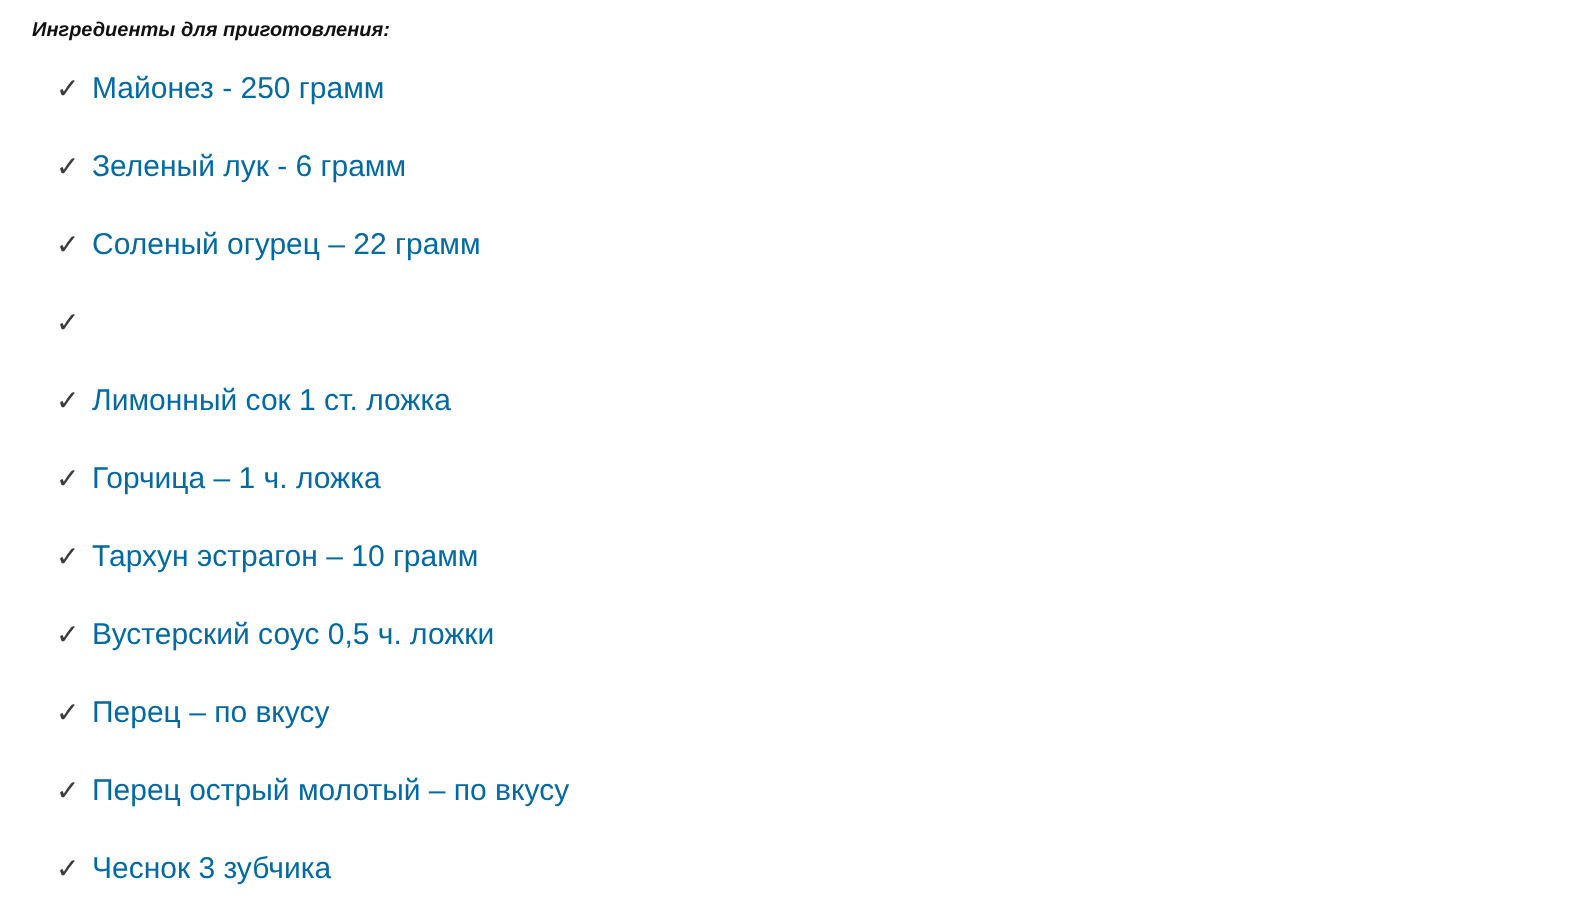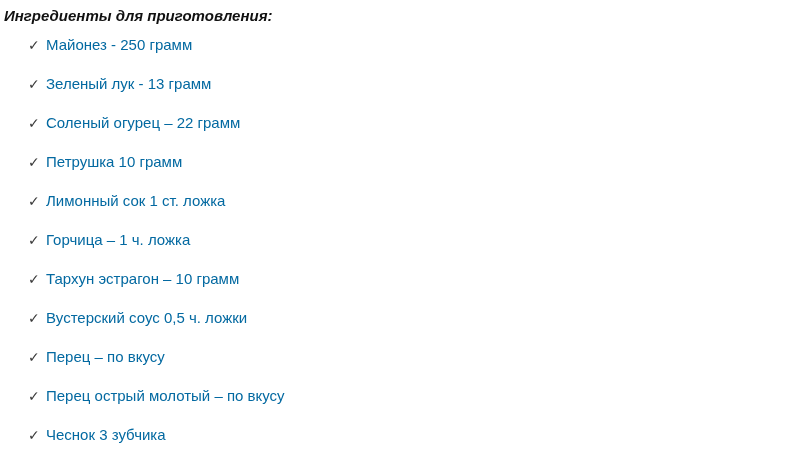--- a/index.html
+++ b/index.html
@@ -18,24 +18,24 @@
     width: 787px;
     height: 460px;
     box-sizing: border-box;
     padding: 6px 0 0 0;
     position: relative;
   }
   .heading {
     font-family: "Liberation Sans", sans-serif;
     font-weight: bold;
     font-style: italic;
-    font-size: 15px;
+    font-size: 10px;
     line-height: 20px;
     color: #111111;
-    padding-left: 4px;
+    padding-left: 16px;
     margin: 0 0 10px 0;
   }
   ul.ingredient-list {
     list-style: none;
     margin: 0;
     padding: 0;
   }
   ul.ingredient-list li {
     display: flex;
     align-items: baseline;
@@ -68,31 +68,30 @@
 
   <ul class="ingredient-list">
 
     <li>
       <span class="check-icon">✓</span>
       <span class="item-text">Майонез - 250 грамм</span>
     </li>
 
     <li>
       <span class="check-icon">✓</span>
-      <span class="item-text">Зеленый лук - 13 грамм</span>
+      <span class="item-text">Зеленый лук - 6 грамм</span>
     </li>
 
     <li>
       <span class="check-icon">✓</span>
       <span class="item-text">Соленый огурец – 22 грамм</span>
     </li>
 
     <li>
       <span class="check-icon">✓</span>
-      <span class="item-text">Петрушка 10 грамм</span>
     </li>
 
     <li>
       <span class="check-icon">✓</span>
       <span class="item-text">Лимонный сок 1 ст. ложка</span>
     </li>
 
     <li>
       <span class="check-icon">✓</span>
       <span class="item-text">Горчица – 1 ч. ложка</span>

